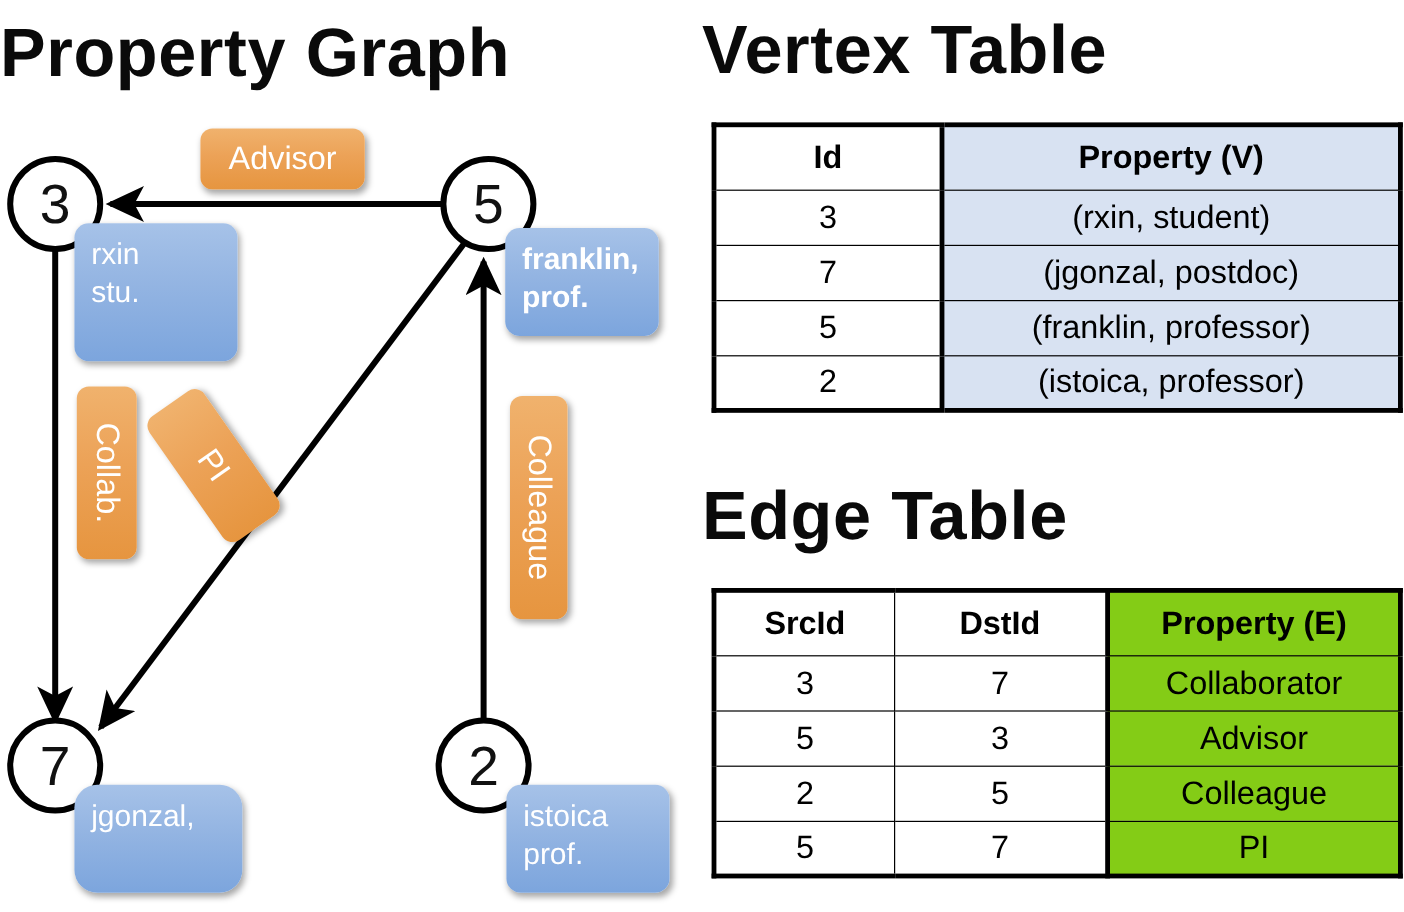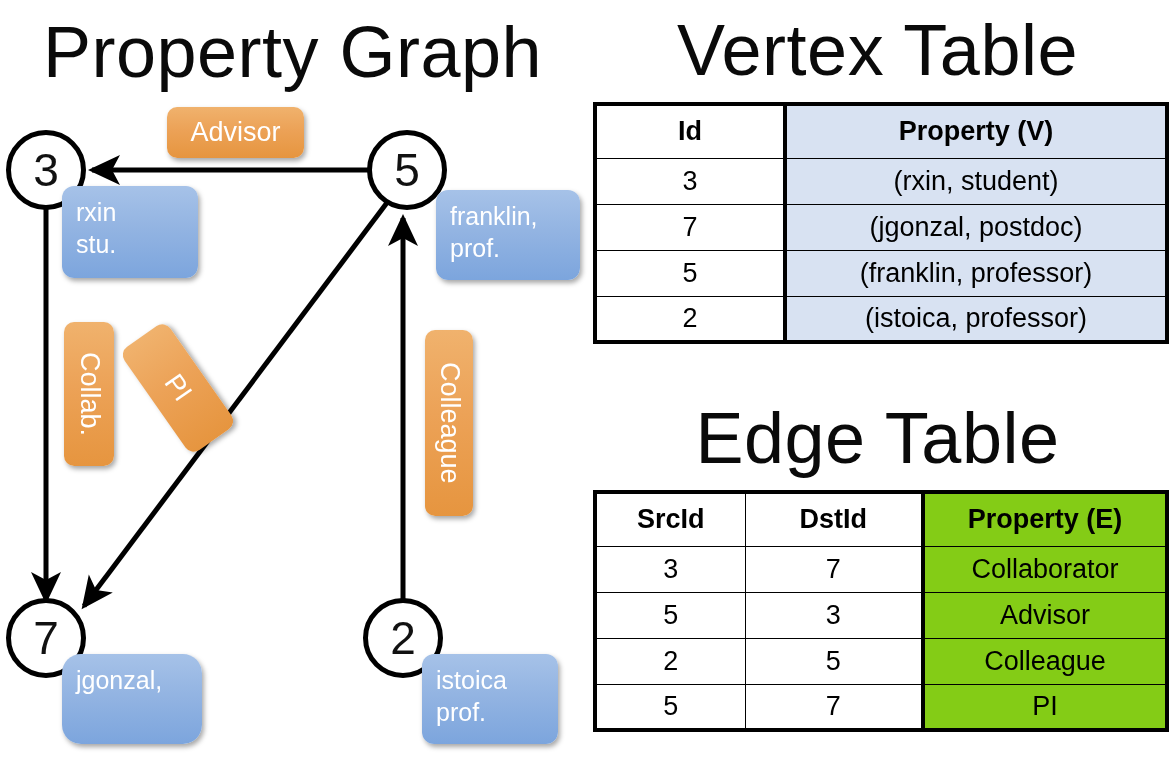--- a/index.html
+++ b/index.html
@@ -13,27 +13,27 @@
     position: relative;
     overflow: hidden;
     font-family: "Liberation Sans", sans-serif;
     color: #000000;
   }
 
   
   .section-title {
     position: absolute;
     font-family: "Liberation Sans", sans-serif;
-    font-weight: 400;
-    font-size: 72px;
+    font-weight: 700;
+    font-size: 57px;
     line-height: 1;
     letter-spacing: 0.5px;
     color: #0a0a0a;
     white-space: nowrap;
-    text-align: center;
+    text-align: left;
   }
   #title-property-graph { left: 0px;   top: 16px;  width: 585px; }
   #title-vertex-table   { left: 585px; top: 14px;  width: 585px; }
   #title-edge-table     { left: 585px; top: 402px; width: 585px; }
 
   
   #graph-panel {
     position: absolute;
     left: 0; top: 0;
     width: 585px; height: 760px;
@@ -160,26 +160,26 @@
   </div>
 
   <div class="node-circle" style="left:6px; top:598px; width:80px; height:80px;">
     <span>7</span>
   </div>
 
   <div class="node-circle" style="left:363px; top:598px; width:80px; height:80px;">
     <span>2</span>
   </div>
 
-  <div class="prop-box" style="left:62px; top:186px; width:136px; height:92px;">
+  <div class="prop-box" style="left:62px; top:186px; width:136px; height:115px;">
     <div>rxin</div>
     <div>stu.</div>
   </div>
 
-  <div class="prop-box" style="left:436px; top:190px; width:144px; height:90px;">
+  <div class="prop-box" style="left:421px; top:190px; width:128px; height:90px;font-weight:bold;">
     <div>franklin,</div>
     <div>prof.</div>
   </div>
 
   <div class="prop-box" style="left:62px; top:654px; width:140px; height:90px;border-radius:19px;">
     <div>jgonzal,</div>
   </div>
 
   <div class="prop-box" style="left:422px; top:654px; width:136px; height:90px;">
     <div>istoica</div>

